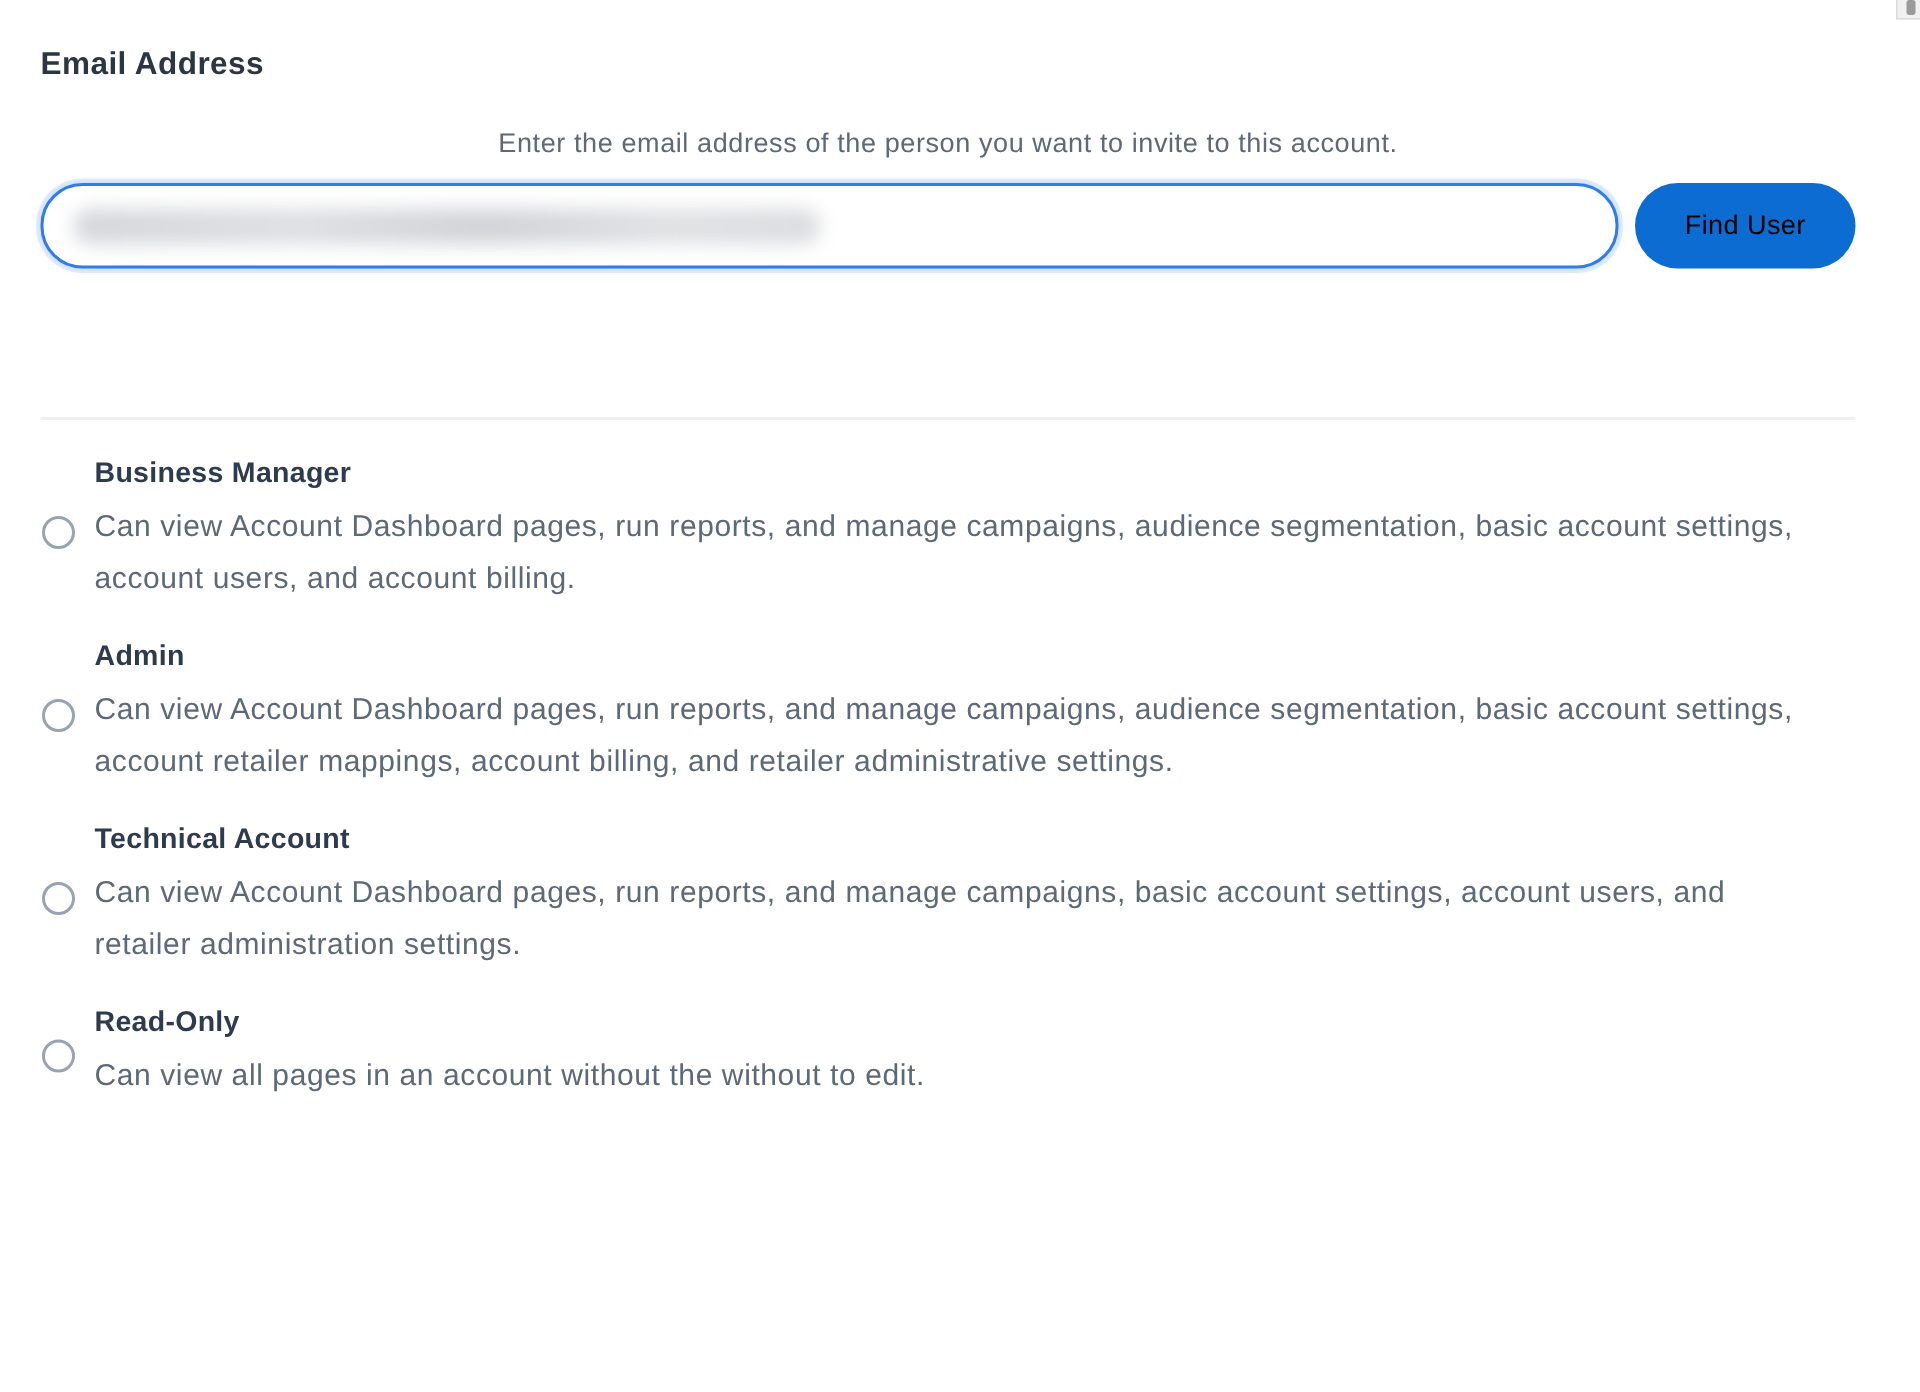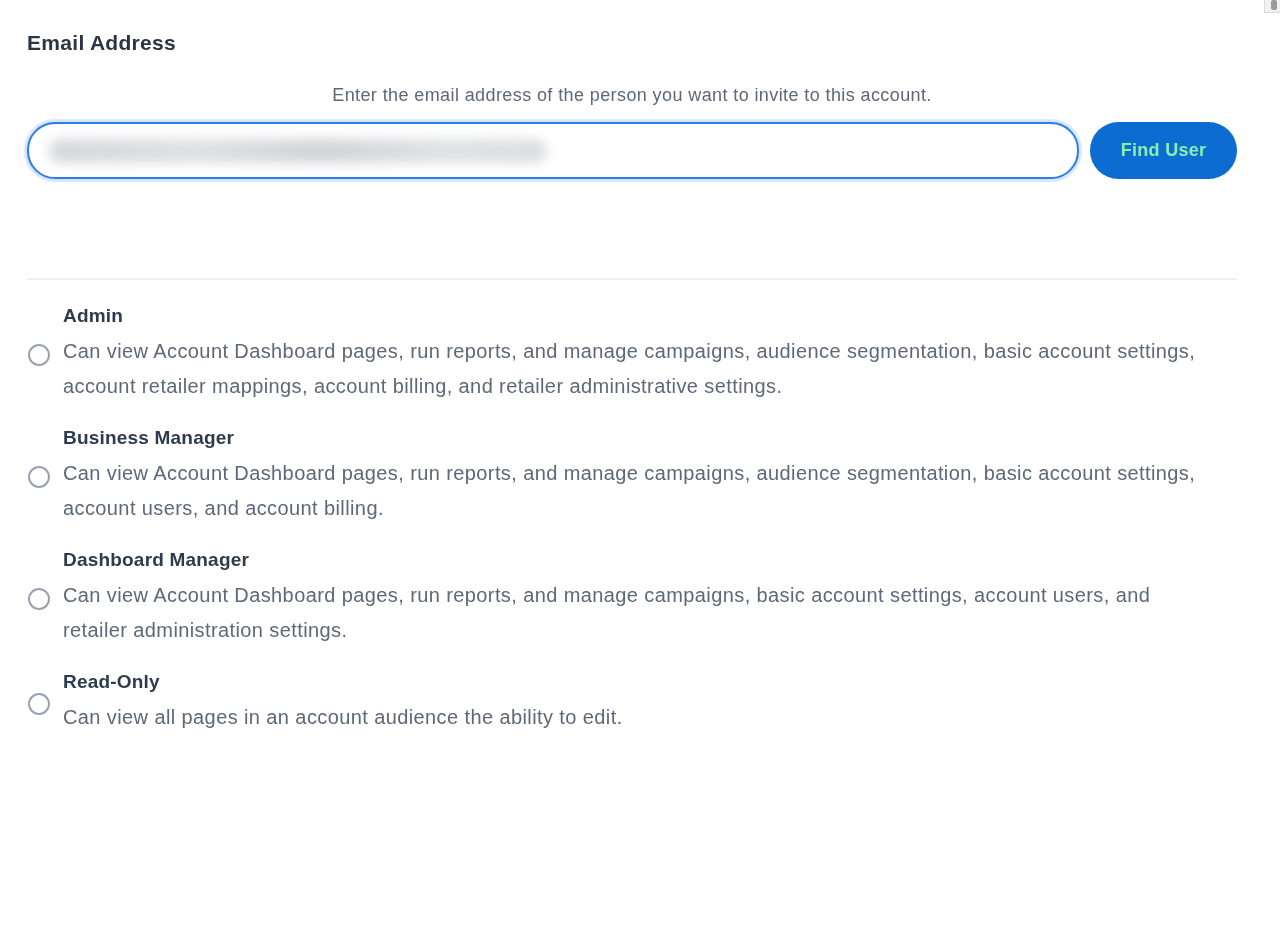--- a/index.html
+++ b/index.html
@@ -92,23 +92,23 @@
     opacity: 0.75;
     pointer-events: none;
   }
   .find-user-btn {
     flex: 0 0 auto;
     width: 147px;
     height: 57px;
     border: none;
     border-radius: 28.5px;
     background: #0d6cd1;
-    color: #86efac;
+    color: #000000;
     font-size: 18px;
-    font-weight: 700;
+    font-weight: 400;
     letter-spacing: 0.3px;
     cursor: pointer;
     font-family: "Liberation Sans", sans-serif;
   }
   .divider {
     margin: 99px 0 0 0;
     border: none;
     height: 2px;
     background: #edeff4;
     width: 100%;
@@ -177,45 +177,45 @@
 
   <hr class="divider">
 
   <section>
 
     <div class="roles">
 
       <label class="role">
         <span class="radio"></span>
         <span class="role-content">
+          <span class="role-label">Business Manager</span>
+          <span class="role-desc">Can view Account Dashboard pages, run reports, and manage campaigns, audience segmentation, basic account settings, account users, and account billing.</span>
+        </span>
+      </label>
+
+      <label class="role">
+        <span class="radio"></span>
+        <span class="role-content">
           <span class="role-label">Admin</span>
           <span class="role-desc">Can view Account Dashboard pages, run reports, and manage campaigns, audience segmentation, basic account settings, account retailer mappings, account billing, and retailer administrative settings.</span>
         </span>
       </label>
 
       <label class="role">
         <span class="radio"></span>
         <span class="role-content">
-          <span class="role-label">Business Manager</span>
-          <span class="role-desc">Can view Account Dashboard pages, run reports, and manage campaigns, audience segmentation, basic account settings, account users, and account billing.</span>
-        </span>
-      </label>
-
-      <label class="role">
-        <span class="radio"></span>
-        <span class="role-content">
-          <span class="role-label">Dashboard Manager</span>
+          <span class="role-label">Technical Account</span>
           <span class="role-desc">Can view Account Dashboard pages, run reports, and manage campaigns, basic account settings, account users, and retailer administration settings.</span>
         </span>
       </label>
 
       <label class="role">
         <span class="radio"></span>
         <span class="role-content">
           <span class="role-label">Read-Only</span>
-          <span class="role-desc">Can view all pages in an account audience the ability to edit.</span>
+          <span class="role-desc">Can view all pages in an account without the without to edit.</span>
         </span>
       </label>
 
     </div>
   </section>
 
 </div>
 
 </body></html>

